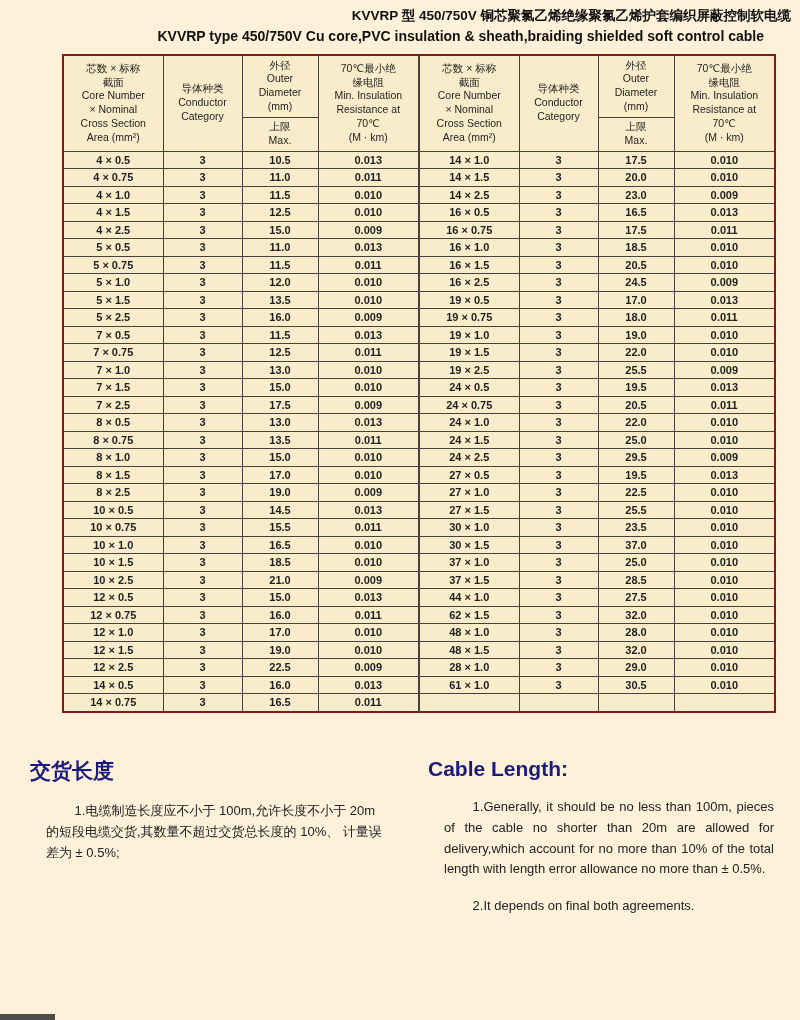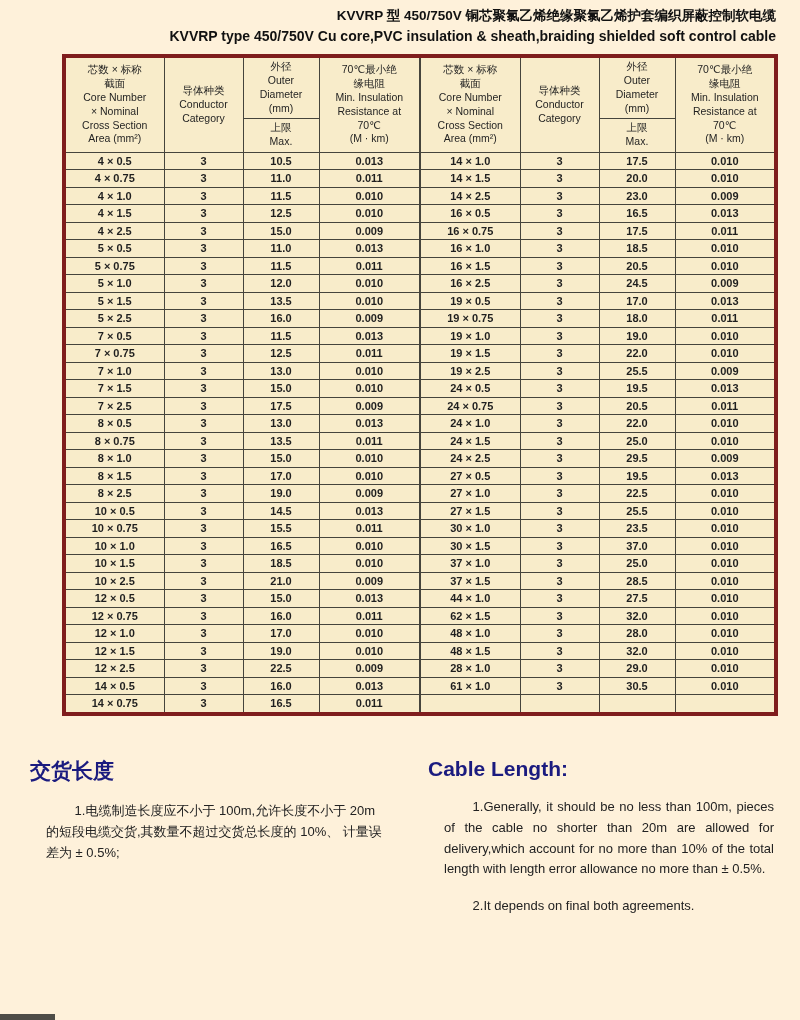--- a/index.html
+++ b/index.html
@@ -9,29 +9,29 @@
     background: #fef1da;
     font-family: "Liberation Sans", "DejaVu Sans", sans-serif;
     color: #1f1f1f;
     overflow: hidden;
   }
   .title-block {
     position: absolute; top: 6px; left: 0; right: 0;
     text-align: right;
     font-weight: bold; color: #111;
   }
-  .title-zh { font-size: 13.5px; padding-right: 24px; line-height: 1.45; text-align: right; }
-  .title-en { font-size: 14px;  padding-right: 24px; line-height: 1.45; }
+  .title-zh { font-size: 13.5px; padding-right: 9px; line-height: 1.45; text-align: right; }
+  .title-en { font-size: 14px;  padding-right: 36px; line-height: 1.45; }
 
   .spec-table {
     position: absolute; left: 62px; top: 54px;
     border-collapse: collapse; table-layout: fixed;
     width: 712px;
     background: #f8ecca;
-    border: 4px solid #7f1d1d;
+    border: 2px solid #7f1d1d;
   }
   .spec-table th, .spec-table td {
     border: 1px solid #45443c;
     padding: 0 2px;
     text-align: center;
     vertical-align: middle;
     overflow: hidden;
   }
   .spec-table th {
     font-weight: normal;

